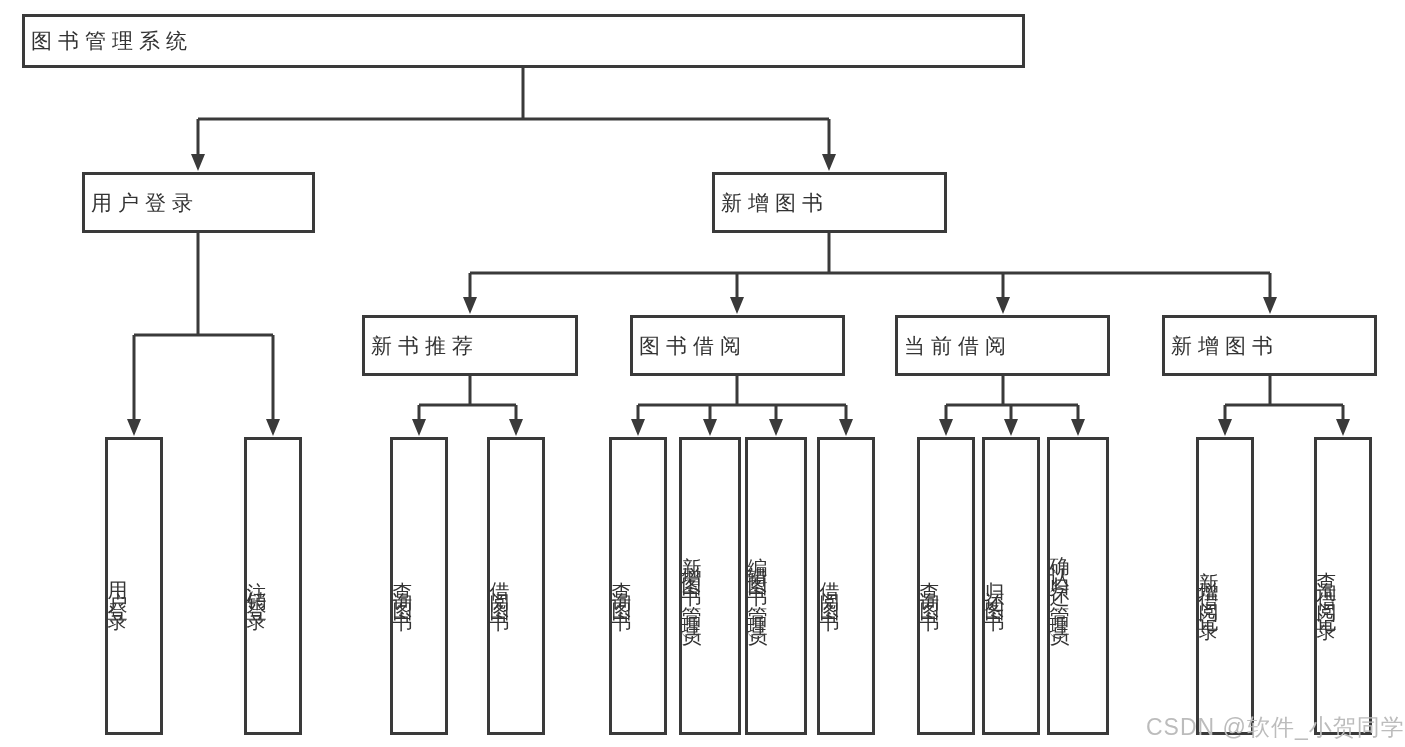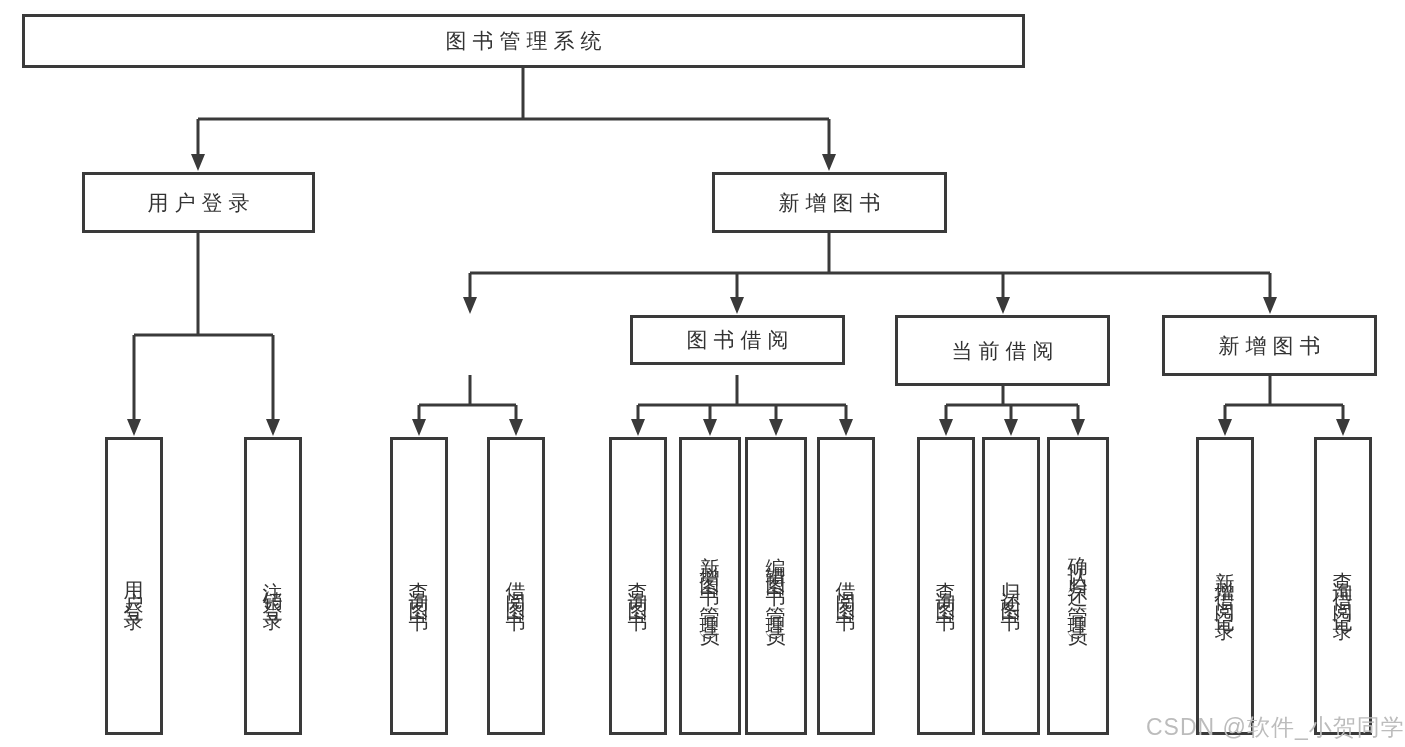--- a/index.html
+++ b/index.html
@@ -22,21 +22,21 @@
     width: 1405px;
     height: 747px;
   }
   .node {
     position: absolute;
     box-sizing: border-box;
     background: #ffffff;
     border: 3px solid #3a3a3a;
     display: flex;
     align-items: center;
-    justify-content: center;
+    justify-content: flex-start;
     color: #333333;
     z-index: 2;
   }
   .node.h span {
     font-size: 21px;
     letter-spacing: 6px;
     text-indent: 6px;
     white-space: nowrap;
   }
   .node.v span {
@@ -104,24 +104,27 @@
     <span>图书管理系统</span>
   </div>
 
   <div class="node h" style="left:82px; top:172px; width:233px; height:61px">
     <span>用户登录</span>
   </div>
   <div class="node h" style="left:712px; top:172px; width:235px; height:61px">
     <span>新增图书</span>
   </div>
 
-  <div class="node h" style="left:630px; top:315px; width:215px; height:50px">
+  <div class="node h" style="left:362px; top:315px; width:216px; height:61px">
+    <span>新书推荐</span>
+  </div>
+  <div class="node h" style="left:630px; top:315px; width:215px; height:61px">
     <span>图书借阅</span>
   </div>
-  <div class="node h" style="left:895px; top:315px; width:215px; height:71px">
+  <div class="node h" style="left:895px; top:315px; width:215px; height:61px">
     <span>当前借阅</span>
   </div>
   <div class="node h" style="left:1162px; top:315px; width:215px; height:61px">
     <span>新增图书</span>
   </div>
 
   <div class="node v" style="left:105px; top:437px; width:58px; height:298px">
     <span>用户登录</span>
   </div>
   <div class="node v" style="left:244px; top:437px; width:58px; height:298px">

